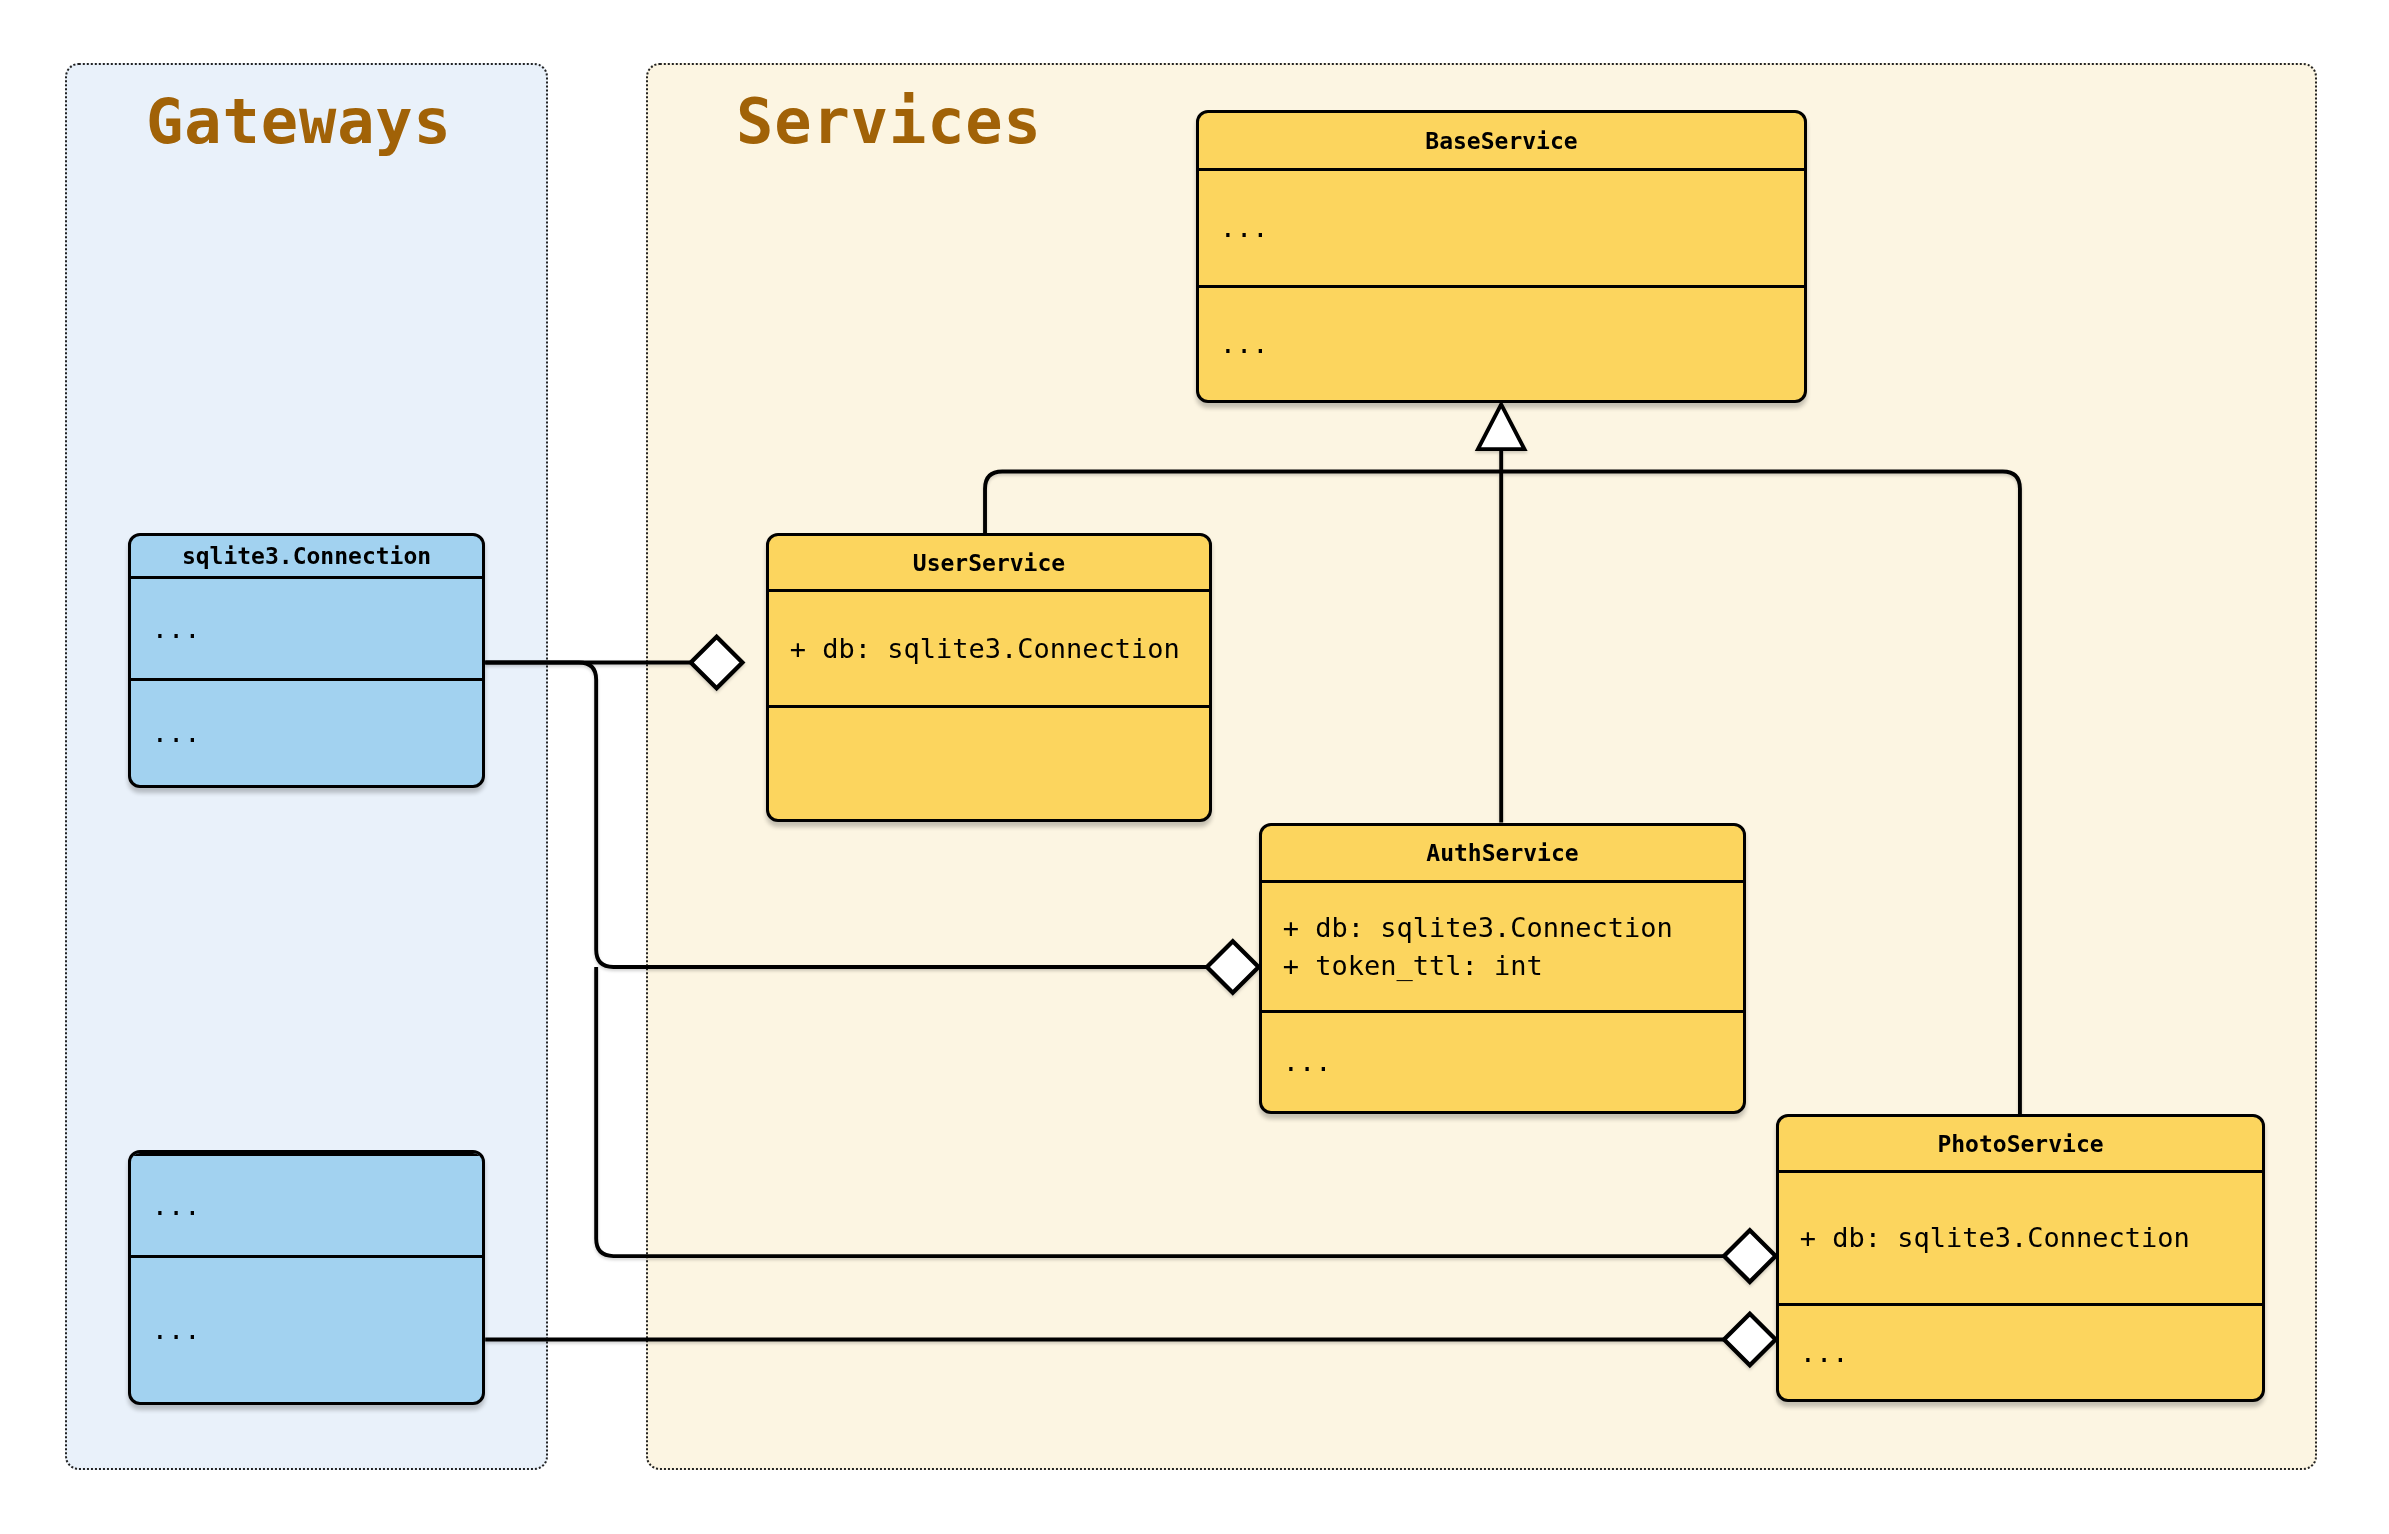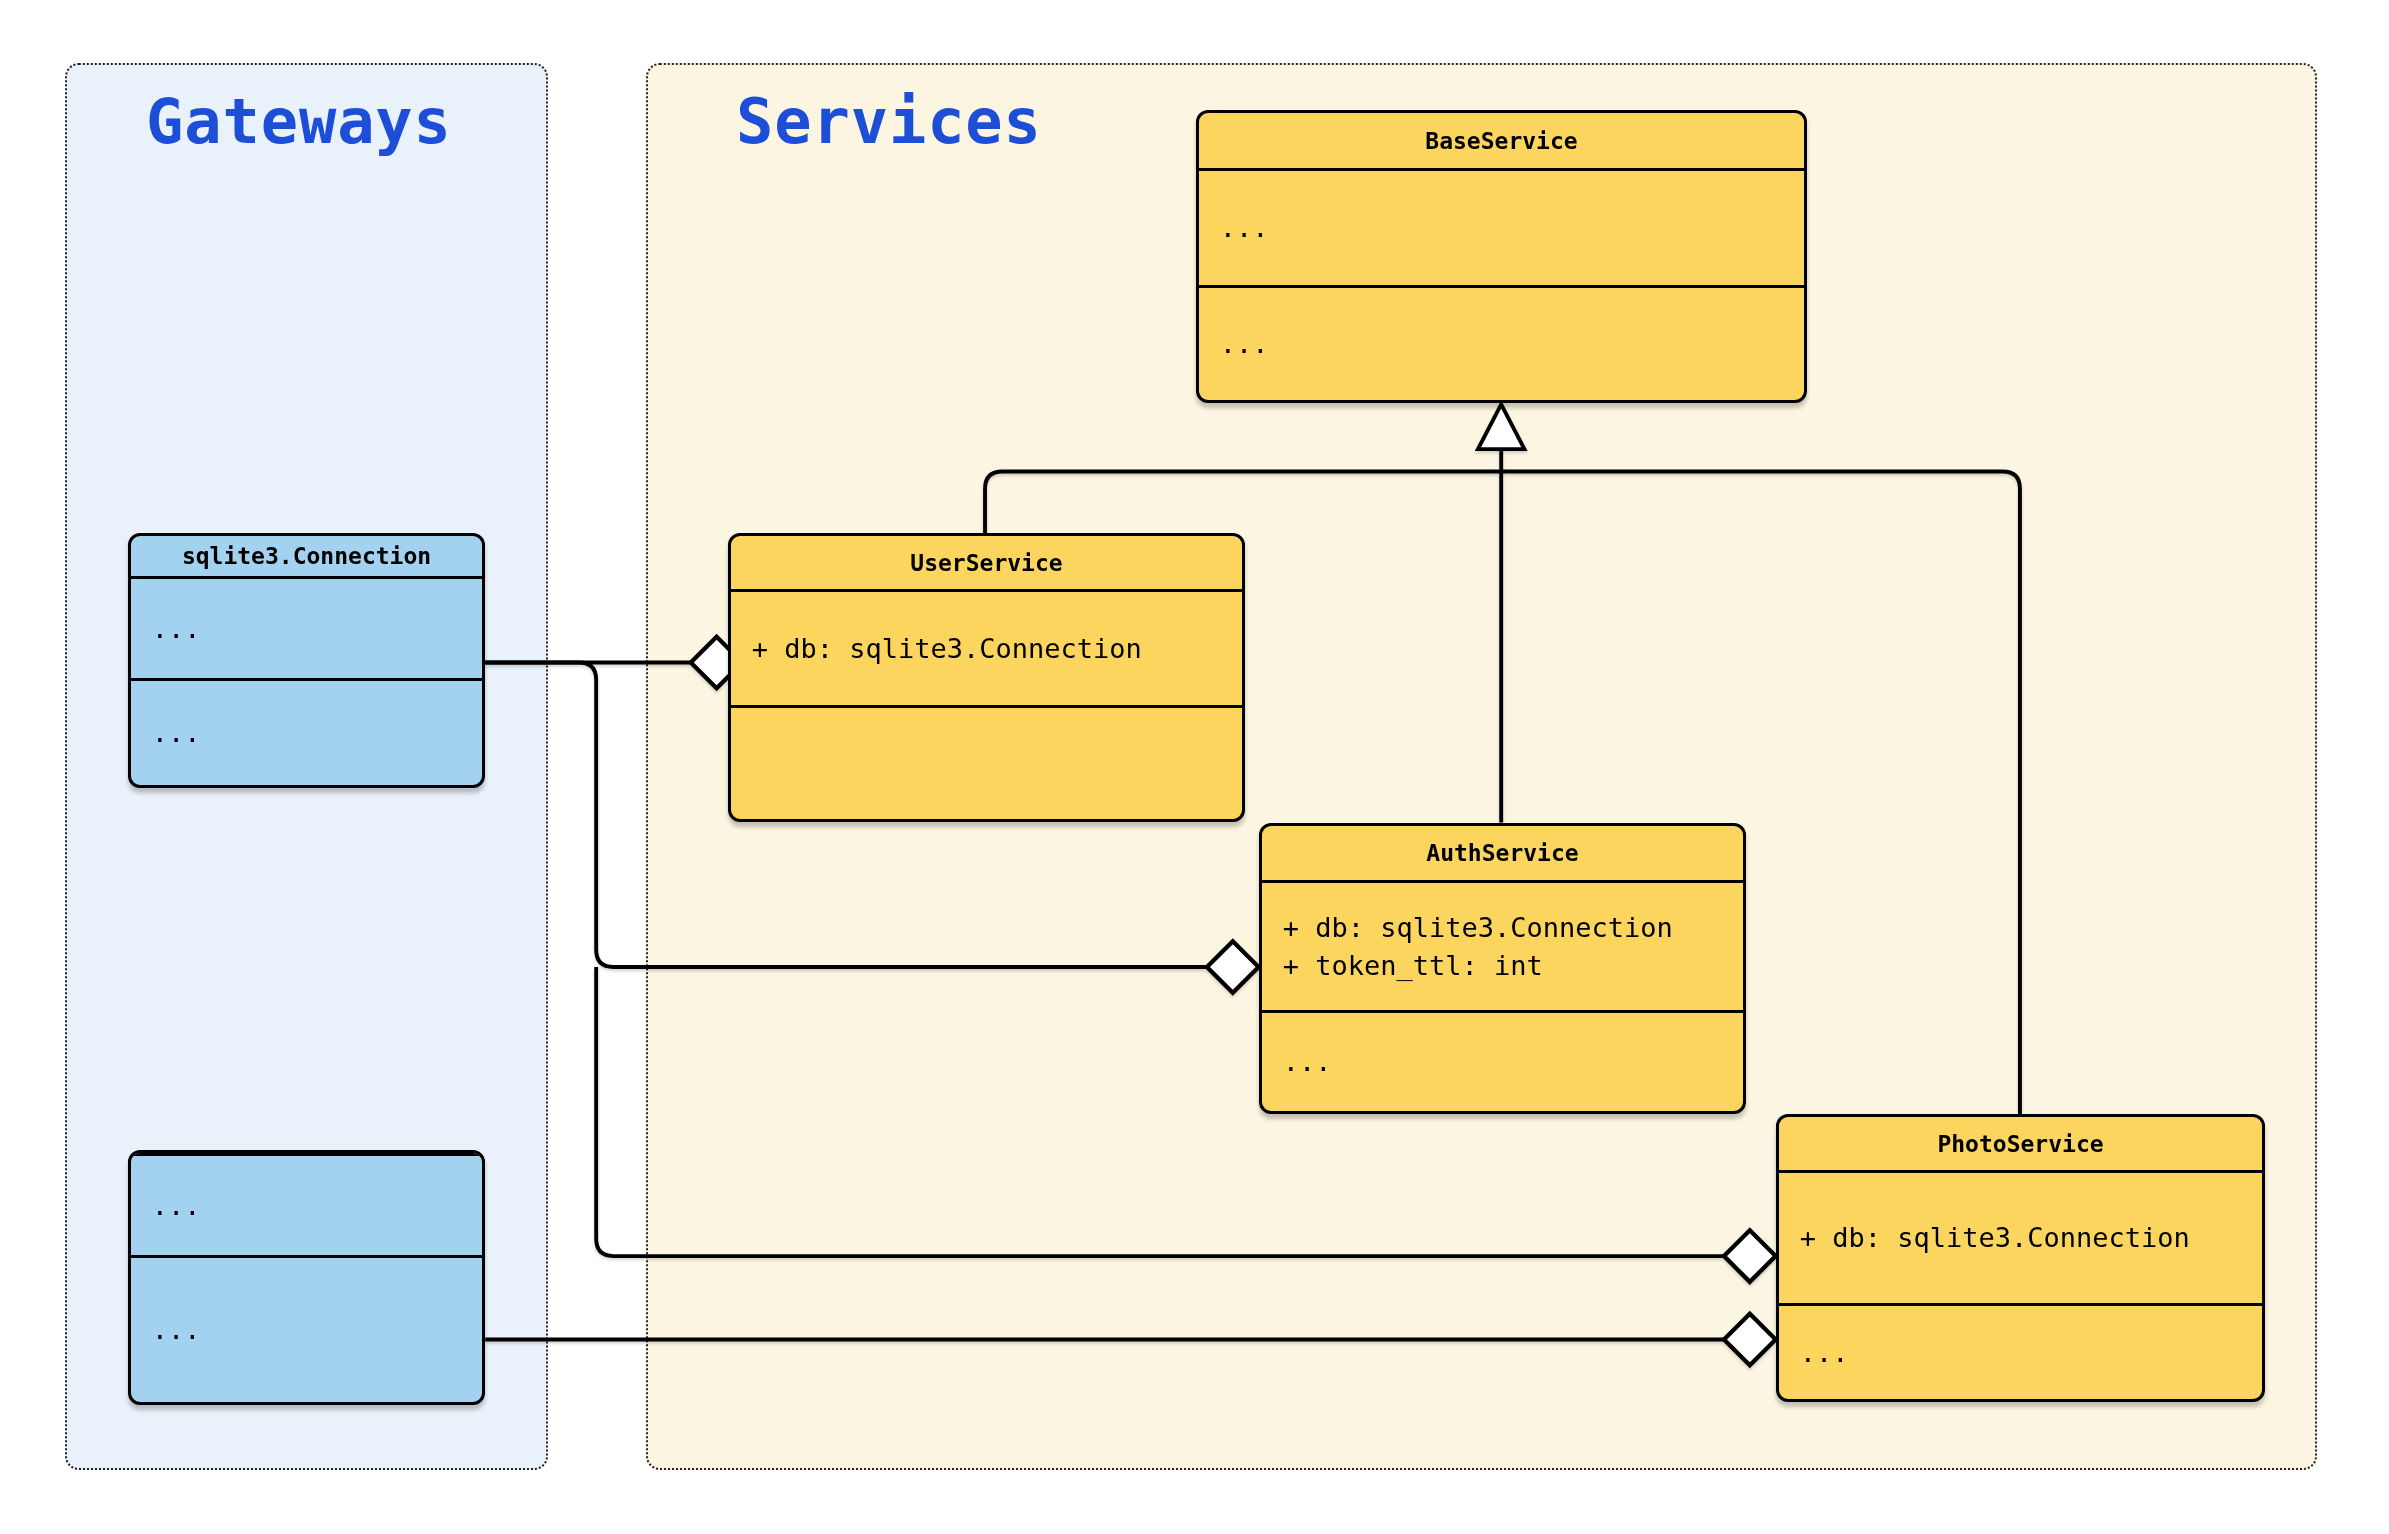--- a/index.html
+++ b/index.html
@@ -24,21 +24,21 @@
     border:2.6px dotted #222;
     border-radius:13.8px;
     box-sizing:border-box;
   }
   .group.gateways{left:65px;top:63px;width:483px;height:1407px;background:var(--gw-bg);}
   .group.services{left:646px;top:63px;width:1671px;height:1407px;background:var(--sv-bg);padding-left:48px;}
   .group-title{
     font-weight:bold;
     font-size:62px;
     line-height:1;
-    color:#1d4ed8;
+    color:#a16207;
     letter-spacing:0.9px;
   }
   .group.gateways .group-title{padding:26px 0 0 79px;}
   .group.services .group-title{padding:26px 0 0 40px;}
 
   
   svg.edges{
     position:absolute;left:0;top:0;
     filter:drop-shadow(0 2.6px 1.7px rgba(0,0,0,0.18));
   }
@@ -132,21 +132,21 @@
   <div class="uml yellow" style="left:1196px;top:110px;width:611px;height:293px;">
     <div class="uml-name" style="height:55px">BaseService</div>
     <div class="uml-sec" style="height:117px">
       <div class="uml-line">...</div>
     </div>
     <div class="uml-sec fill">
       <div class="uml-line">...</div>
     </div>
   </div>
 
-  <div class="uml yellow" style="left:728px;top:533px;width:517px;height:289px;">
+  <div class="uml yellow" style="left:766px;top:533px;width:446px;height:289px;">
     <div class="uml-name" style="height:53px">UserService</div>
     <div class="uml-sec" style="height:116px">
       <div class="uml-line">+ db: sqlite3.Connection</div>
     </div>
     <div class="uml-sec fill"></div>
   </div>
 
   <div class="uml yellow" style="left:1259px;top:823px;width:487px;height:291px;justify-content:center;">
     <div class="uml-name" style="height:54px">AuthService</div>
     <div class="uml-sec" style="height:130px">

